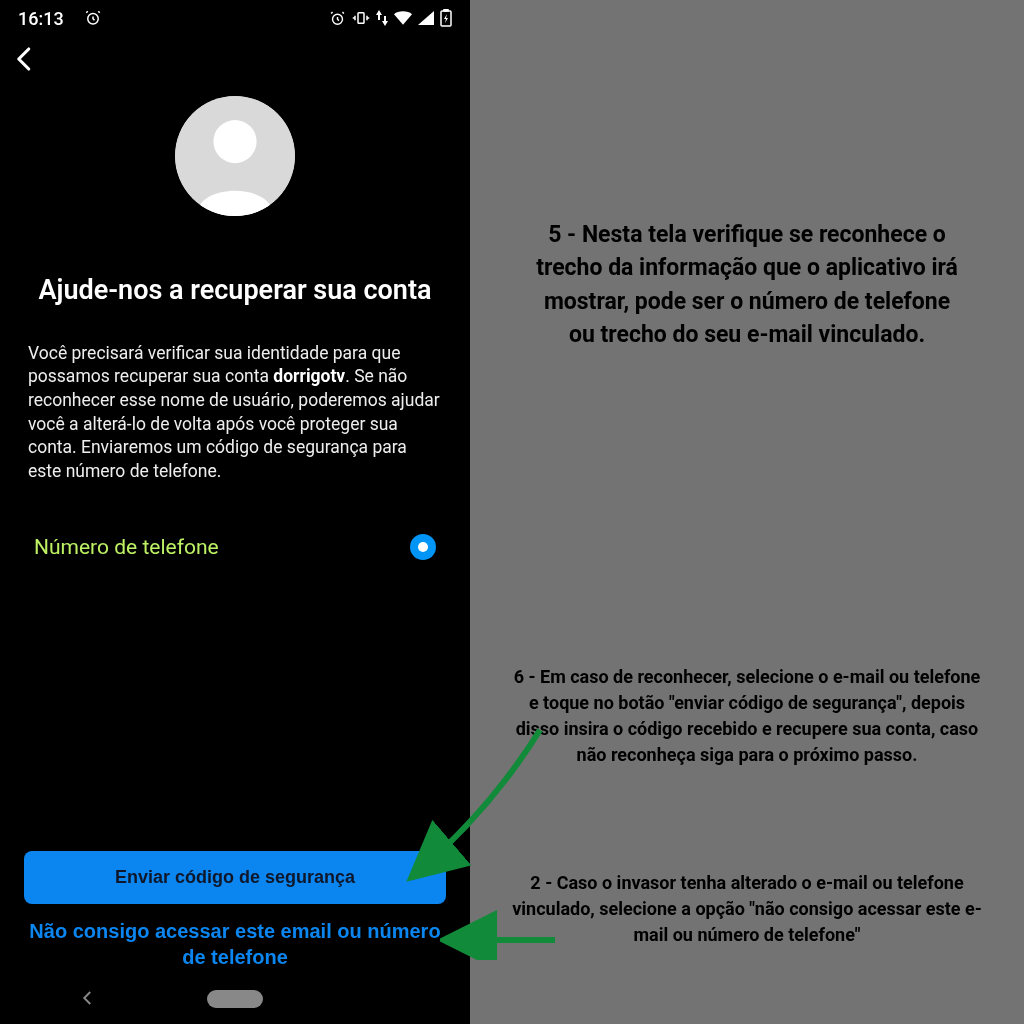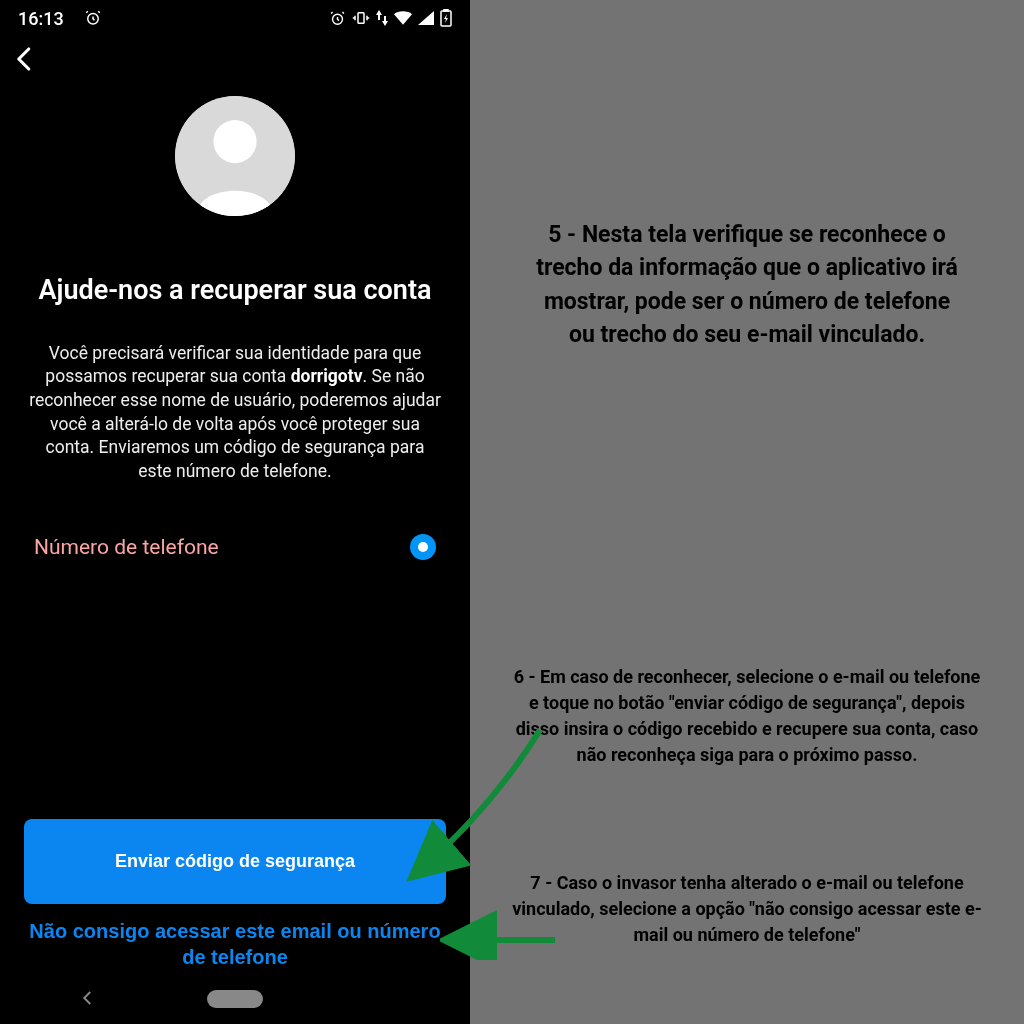--- a/index.html
+++ b/index.html
@@ -57,38 +57,37 @@
   .avatar svg { width: 100%; height: 100%; }
   .title {
     font-size: 27px;
     font-weight: 600;
     text-align: center;
     margin-top: 58px;
     line-height: 1.25;
   }
   .body-text {
     font-size: 17.5px;
-    text-align: center;
     margin-top: 34px;
     line-height: 1.35;
     color: #eee;
   }
   .body-text b { font-weight: 700; color: #fff; }
   .option-row {
     width: 100%;
     display: flex;
     justify-content: space-between;
     align-items: center;
     margin-top: 50px;
     padding: 0 6px;
   }
   .option-label {
     font-size: 21px;
     font-weight: 400;
-    color: #fca5a5;
+    color: #bef264;
   }
   .radio {
     width: 26px;
     height: 26px;
     border-radius: 50%;
     background: #0095f6;
     display: flex;
     align-items: center;
     justify-content: center;
   }
@@ -97,24 +96,24 @@
     height: 10px;
     border-radius: 50%;
     background: #fff;
   }
   .bottom-area {
     padding: 0 24px 10px 24px;
   }
   .primary-btn {
     width: 100%;
     background: #0b86f0;
-    color: #ffffff;
+    color: #0f172a;
     border: none;
     border-radius: 8px;
-    padding: 32px 0;
+    padding: 16px 0;
     font-size: 18px;
     font-weight: 600;
     cursor: pointer;
   }
   .link-btn {
     display: block;
     width: 100%;
     text-align: center;
     color: #0b86f0;
     font-size: 20px;
@@ -262,21 +261,21 @@
         </svg>
     </span>
     <span class="nav-pill"></span>
     <span style="width:18px"></span>
   </div>
 </div>
 
 <div class="instructions-panel">
   <p class="instr instr-5">5 - Nesta tela verifique se reconhece o trecho da informação que o aplicativo irá mostrar, pode ser o número de telefone ou trecho do seu e-mail vinculado.</p>
   <p class="instr instr-6">6 - Em caso de reconhecer, selecione o e-mail ou telefone e toque no botão "enviar código de segurança", depois disso insira o código recebido e recupere sua conta, caso não reconheça siga para o próximo passo.</p>
-  <p class="instr instr-7">7 - Caso o invasor tenha alterado o e-mail ou telefone vinculado, selecione a opção "não consigo acessar este e-mail ou número de telefone"</p>
+  <p class="instr instr-7">2 - Caso o invasor tenha alterado o e-mail ou telefone vinculado, selecione a opção "não consigo acessar este e-mail ou número de telefone"</p>
 </div>
 
 <svg class="arrow" style="left:380px; top:720px;" width="180" height="180" viewBox="0 0 180 180">
   <defs>
       <marker id="ah1" markerWidth="10" markerHeight="10" refX="7" refY="5" orient="auto">
         <path d="M0 0 L10 5 L0 10 Z" fill="#118a3a"></path>
       </marker>
     </defs>
   <path d="M160 10 Q110 90 40 150" stroke="#118a3a" stroke-width="6" fill="none" marker-end="url(#ah1)"></path>
 </svg>

